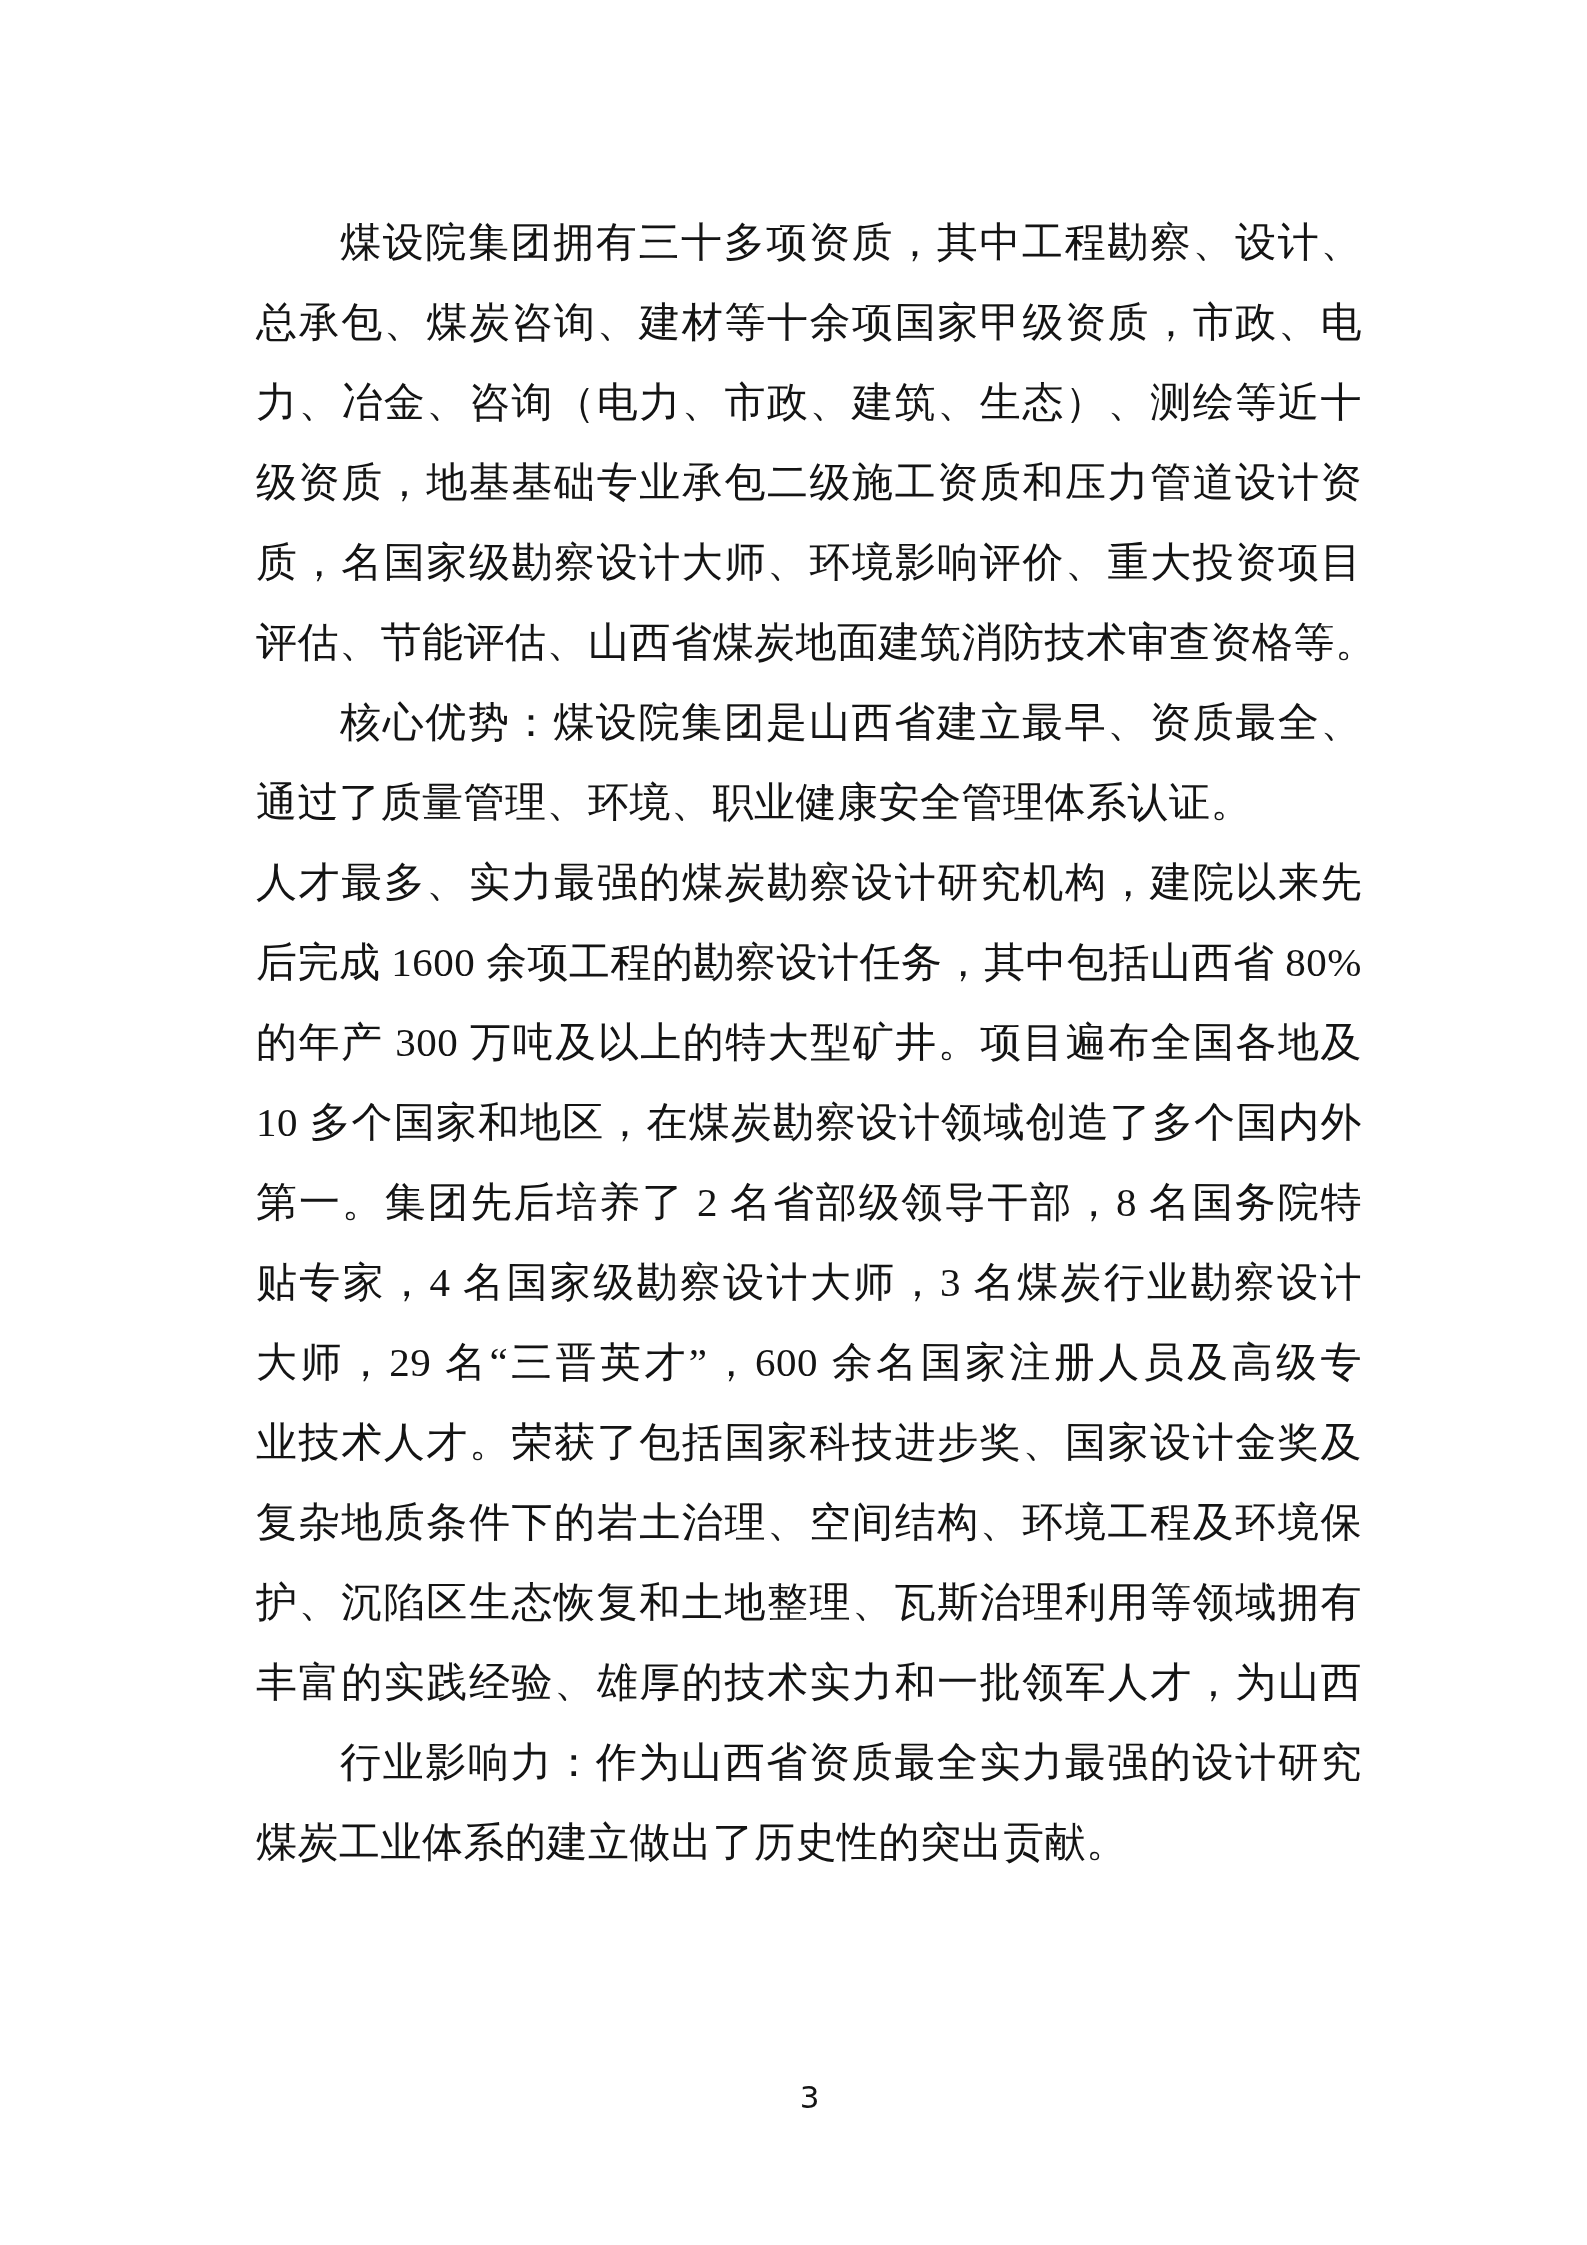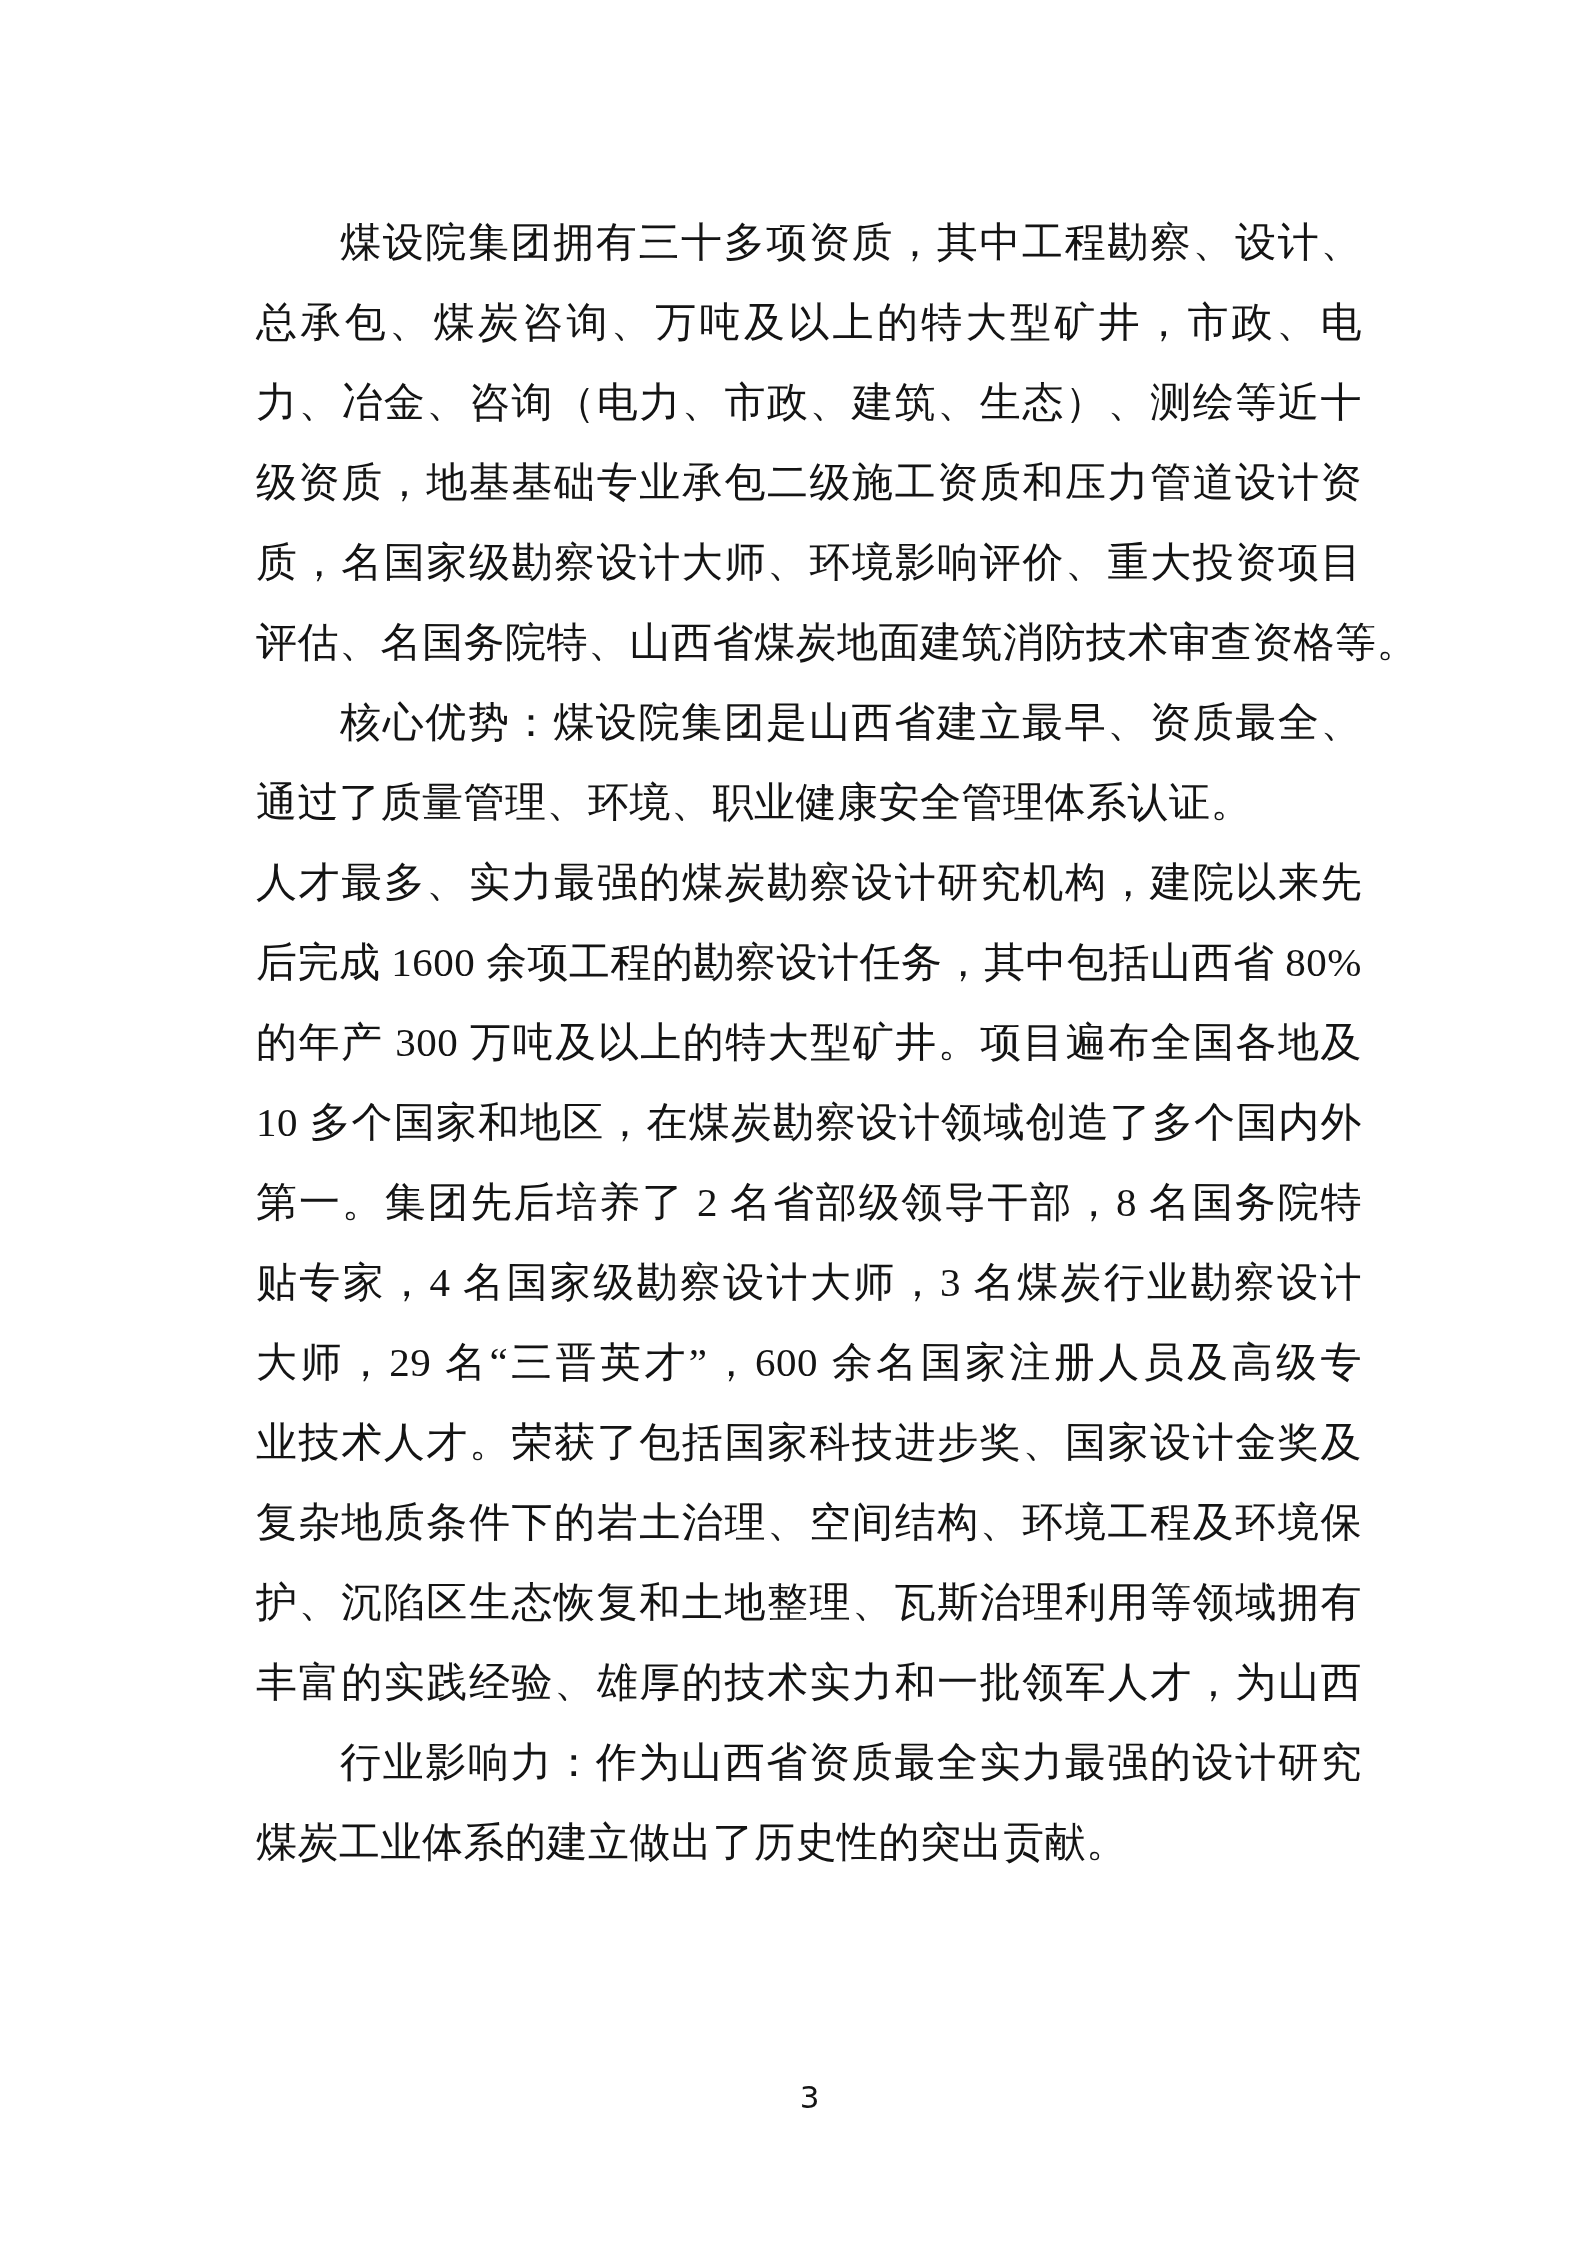--- a/index.html
+++ b/index.html
@@ -58,25 +58,25 @@
     line-height: 50px;
     color: #141414;
   }
 </style>
 </head>
 <body>
 
 <div class="page">
   <div class="text-block">
     <div class="line indent">煤设院集团拥有三十多项资质，其中工程勘察、设计、</div>
-    <div class="line">总承包、煤炭咨询、万吨及以上的特大型矿井，市政、电</div>
+    <div class="line">总承包、煤炭咨询、建材等十余项国家甲级资质，市政、电</div>
     <div class="line">力、冶金、咨询（电力、市政、建筑、生态）、测绘等近十</div>
     <div class="line">级资质，地基基础专业承包二级施工资质和压力管道设计资</div>
     <div class="line">质，名国家级勘察设计大师、环境影响评价、重大投资项目</div>
-    <div class="line">评估、名国务院特、山西省煤炭地面建筑消防技术审查资格等。</div>
+    <div class="line">评估、节能评估、山西省煤炭地面建筑消防技术审查资格等。</div>
     <div class="line indent">核心优势：煤设院集团是山西省建立最早、资质最全、</div>
     <div class="line para-end">通过了质量管理、环境、职业健康安全管理体系认证。</div>
     <div class="line">人才最多、实力最强的煤炭勘察设计研究机构，建院以来先</div>
     <div class="line">后完成 1600 余项工程的勘察设计任务，其中包括山西省 80%</div>
     <div class="line">的年产 300 万吨及以上的特大型矿井。项目遍布全国各地及</div>
     <div class="line">10 多个国家和地区，在煤炭勘察设计领域创造了多个国内外</div>
     <div class="line">第一。集团先后培养了 2 名省部级领导干部，8 名国务院特</div>
     <div class="line">贴专家，4 名国家级勘察设计大师，3 名煤炭行业勘察设计</div>
     <div class="line">大师，29 名“三晋英才”，600 余名国家注册人员及高级专</div>
     <div class="line">业技术人才。荣获了包括国家科技进步奖、国家设计金奖及</div>

